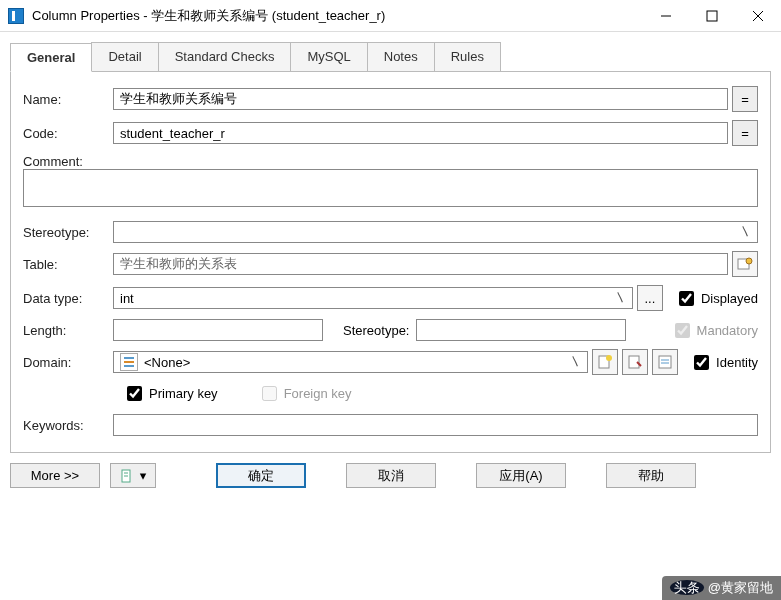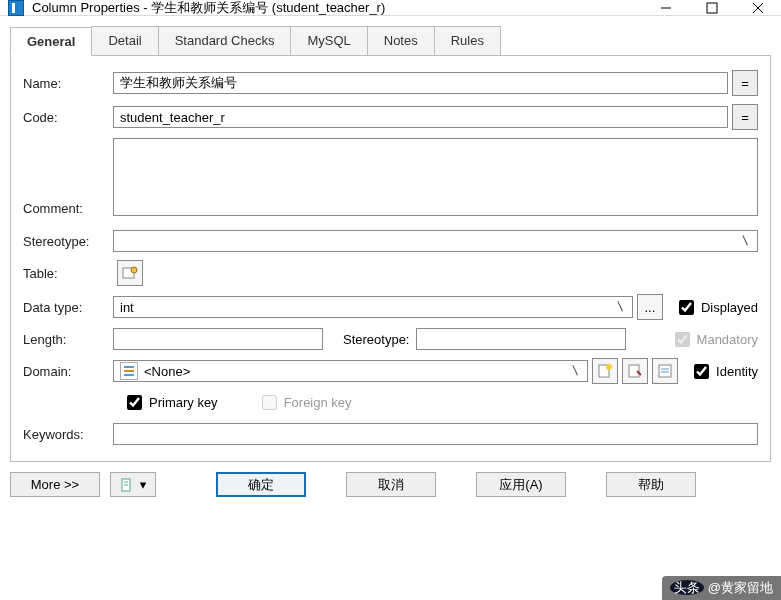--- a/index.html
+++ b/index.html
@@ -1,29 +1,29 @@
 <!DOCTYPE html>
 <html><head>
 <meta charset="utf-8">
 <style>
   * { box-sizing: border-box; font-family: "Segoe UI", Tahoma, sans-serif; font-size: 13px; }
   body { margin: 0; background: #fff; width: 781px; height: 600px; overflow: hidden; }
-  .titlebar { height: 16px; display: flex; align-items: center; border-bottom: 1px solid #ddd; }
+  .titlebar { height: 32px; display: flex; align-items: center; border-bottom: 1px solid #ddd; }
   .titlebar .icon { width: 16px; height: 16px; margin: 0 8px; background: #1e7fcb; border: 1px solid #0d5a99; position: relative; }
   .titlebar .icon::after { content:""; position:absolute; left:3px; top:2px; width:3px; height:10px; background:#fff; }
   .titlebar .title { flex: 1; color: #000; }
   .winbtn { width: 46px; height: 32px; display:flex; align-items:center; justify-content:center; color:#000; }
   .winbtn svg { width: 12px; height: 12px; }
   .client { padding: 10px 10px 0 10px; }
   .tabs { display:flex; position: relative; z-index: 2; }
   .tab { padding: 6px 16px; border: 1px solid #bbb; border-bottom: none; background: #f4f4f4; margin-right: -1px; color:#333; }
   .tab.active { background: #fff; border-bottom: 1px solid #fff; position: relative; top: 1px; font-weight: bold; }
   .panel { border: 1px solid #bbb; padding: 14px 12px; position: relative; top: 0; }
   .row { display:flex; align-items:center; margin-bottom: 8px; }
-  .row.tall { align-items: flex-end; }
+  .row.tall { align-items: flex-start; flex-direction: column; }
   .lbl { width: 90px; color:#222; }
   .field { flex: 1; }
   input[type=text], textarea, .combo, .combo-sm { width: 100%; border: 1px solid #888; background: #fff; padding: 3px 6px; height: 22px; color:#000; }
   input[disabled] { background: #fff; color:#666; }
   textarea { height: 78px; resize: none; }
   .combo { display:flex; align-items:center; justify-content:space-between; background:#fff; }
   .combo .chev { color:#555; font-size: 11px; }
   .sqbtn { width: 26px; height: 26px; border: 1px solid #888; background:#eee; display:flex; align-items:center; justify-content:center; margin-left: 4px; font-size:13px; }
   .iconbtn { width: 26px; height: 26px; border: 1px solid #888; background:#f6f6f6; display:flex; align-items:center; justify-content:center; margin-left: 4px; }
   .chk { display:flex; align-items:center; gap:4px; margin-left: 12px; white-space:nowrap; }
@@ -95,20 +95,21 @@
     <div class="row" style="margin-top:14px">
       <div class="lbl">Stereotype:</div>
       <div class="combo field">
         <span></span>
         <span class="chev">〵</span>
       </div>
     </div>
 
     <div class="row">
       <div class="lbl">Table:</div>
+      <input type="text" class="field" disabled="" value="学生和教师的关系表" style="">
       <div class="iconbtn">
         <svg class="tiny-icon" viewBox="0 0 16 16">
             <rect x="1" y="3" width="11" height="10" fill="#fff" stroke="#888"></rect>
             <circle cx="12" cy="5" r="3" fill="#f0c040" stroke="#a07020"></circle>
           </svg>
       </div>
     </div>
 
     <div class="row">
       <div class="lbl">Data type:</div>

